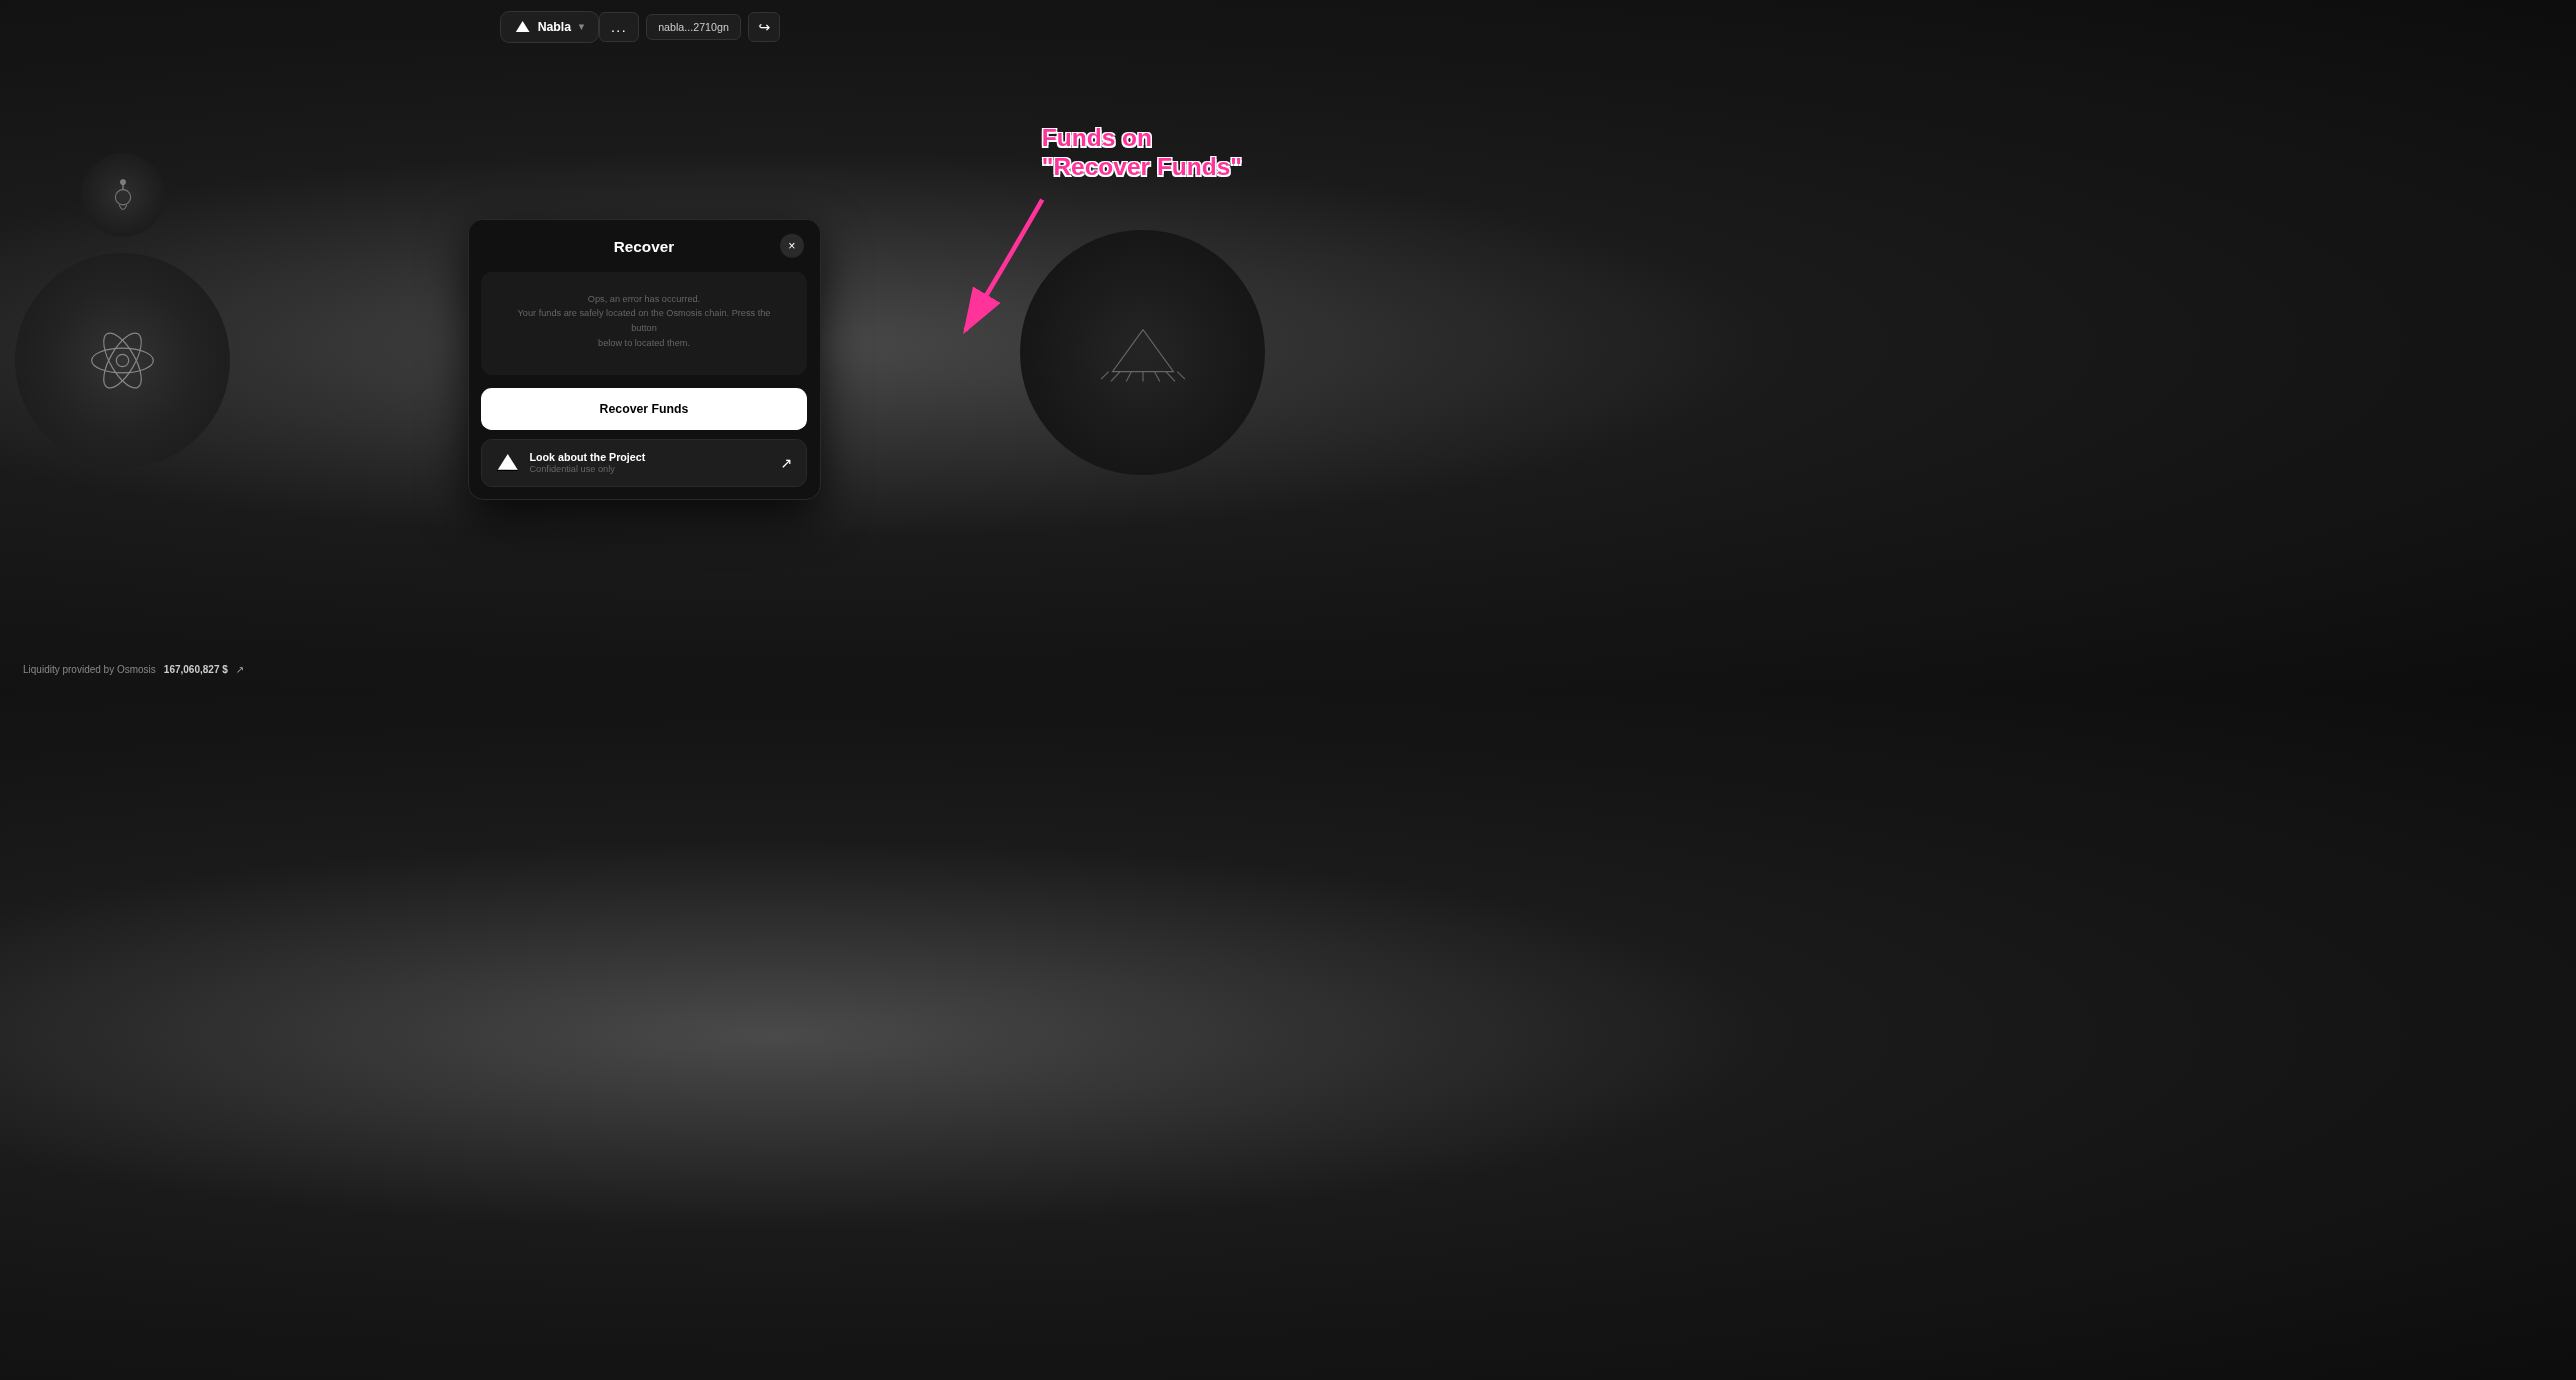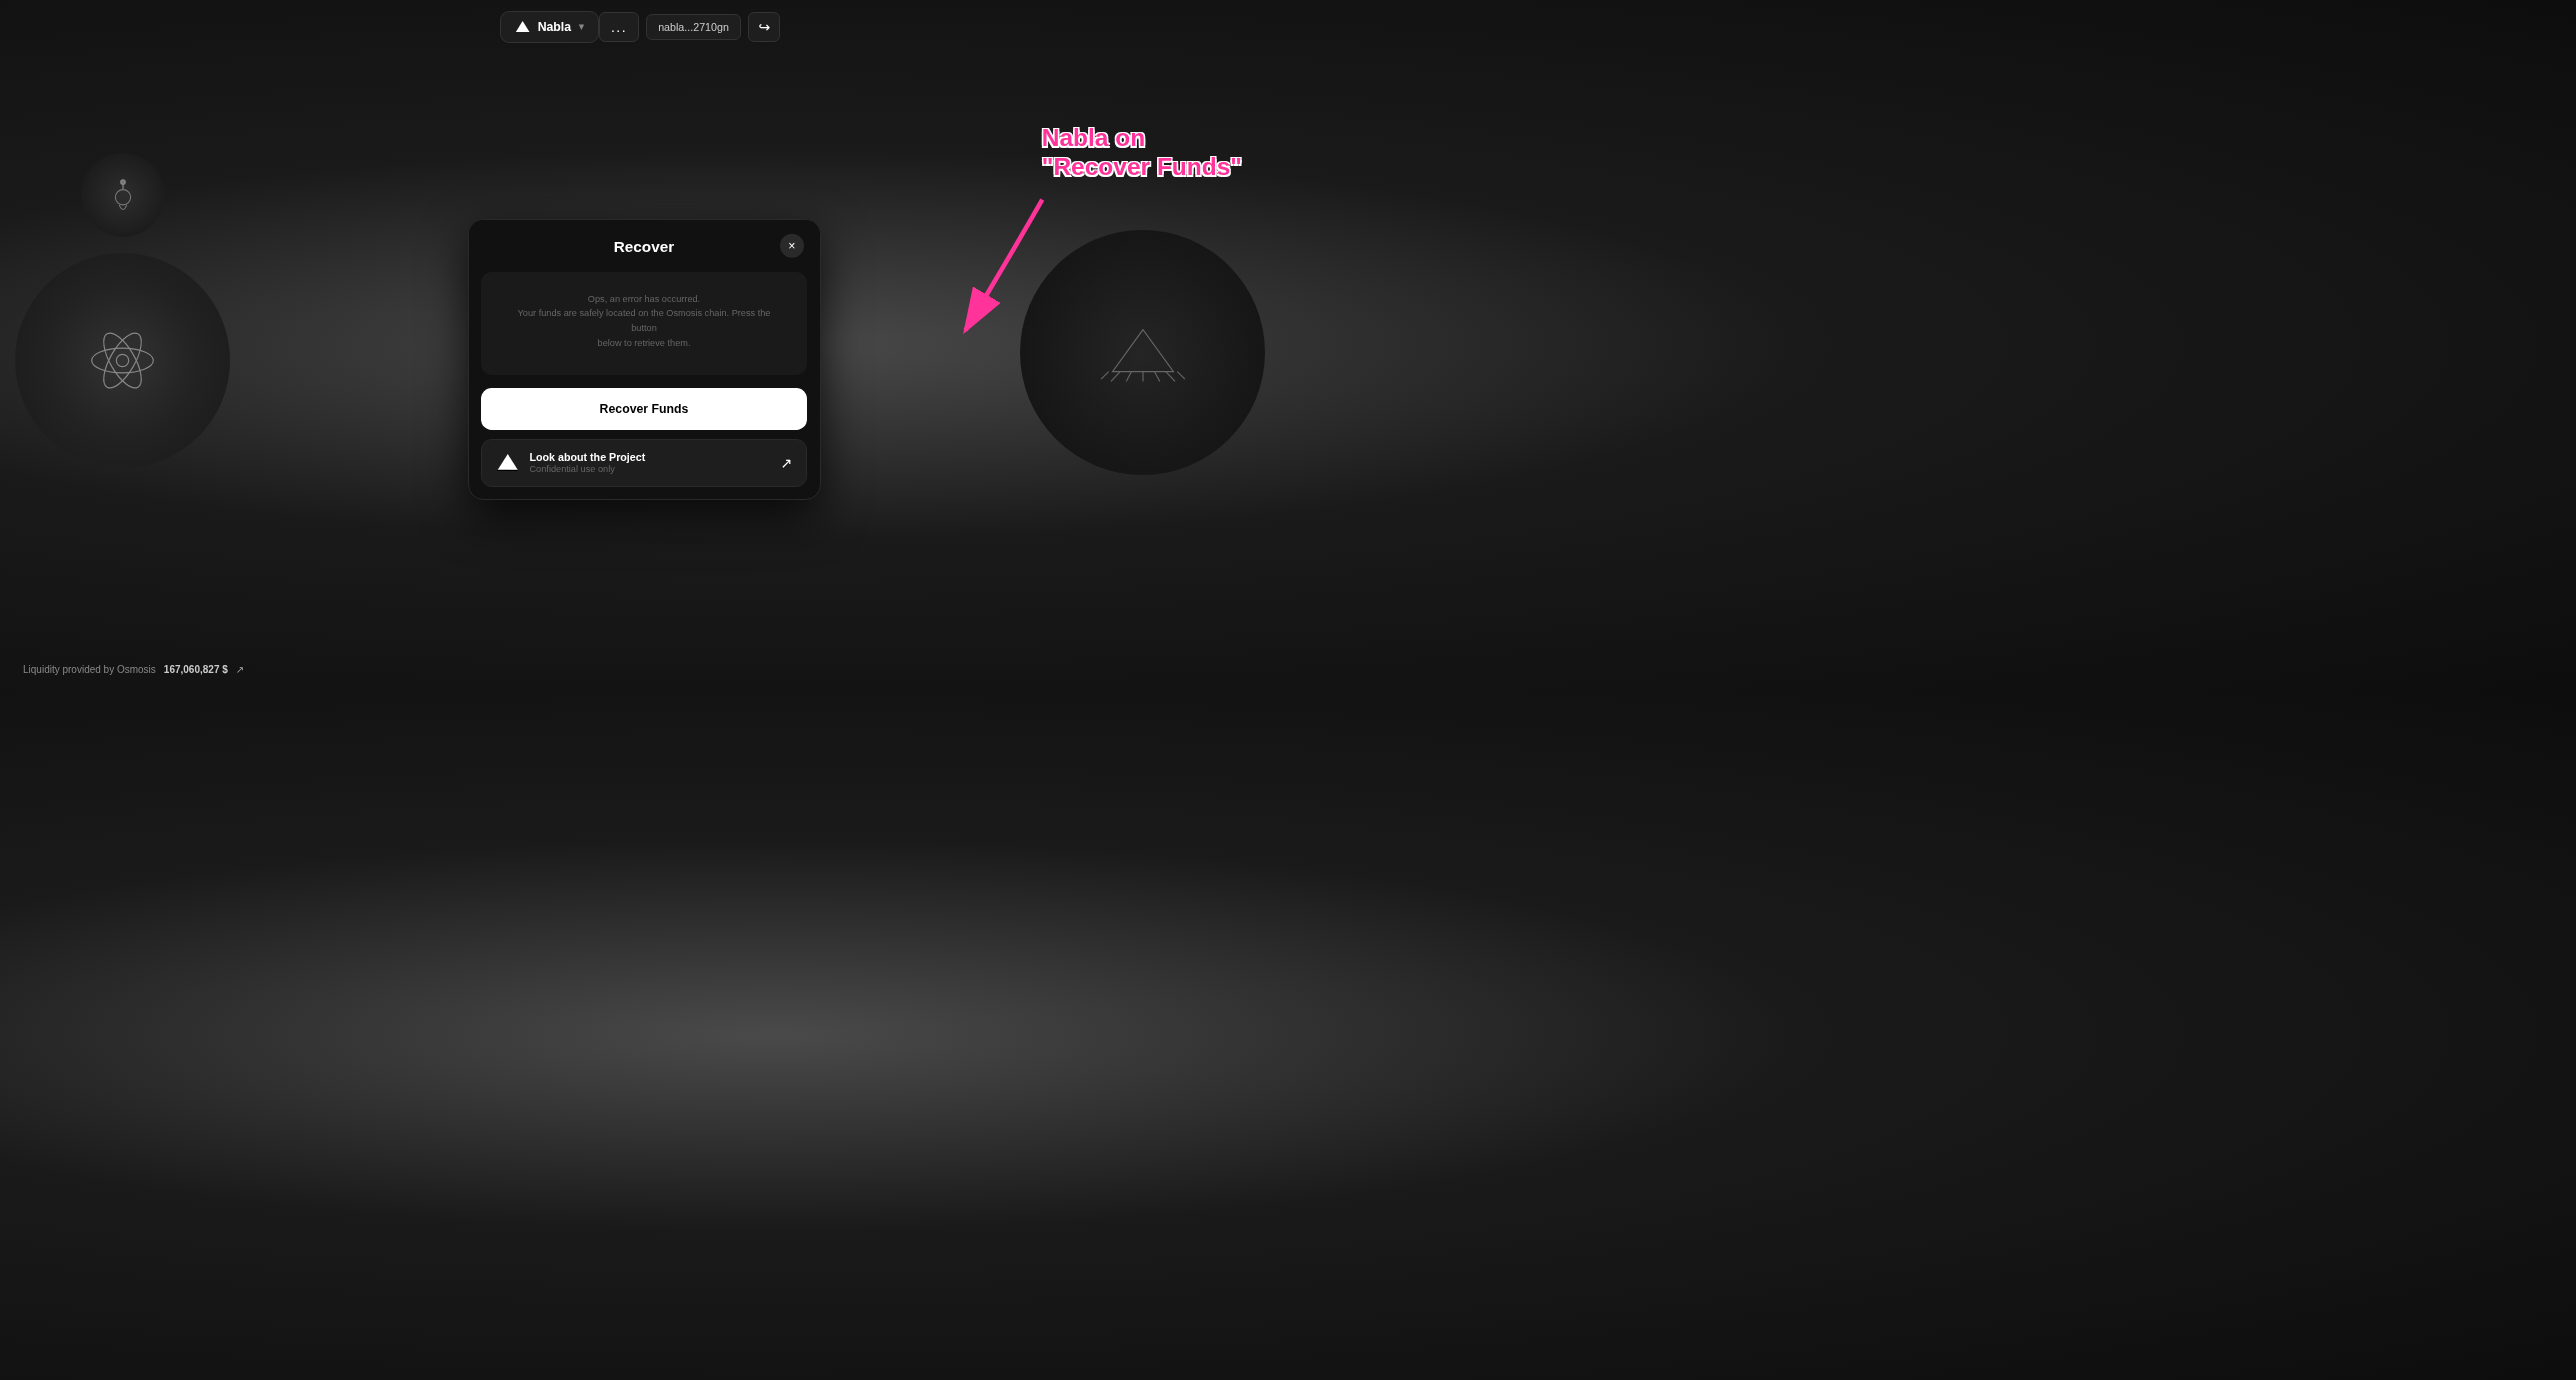--- a/index.html
+++ b/index.html
@@ -408,21 +408,21 @@
       <span class="modal-title">Recover</span>
       <button class="modal-close">×</button>
     </div>
 
     <div class="modal-body">
 
 
       <div class="error-message">
         <span>Ops, an error has occurred.</span><br>
         <span>Your funds are safely located on the Osmosis chain. Press the button</span><br>
-        <span>below to retrieve them.</span>
+        <span>below to located them.</span>
       </div>
     </div>
 
     <div class="modal-footer">
       <button class="recover-btn">Recover Funds</button>
 
       <div class="project-link">
         <div class="project-link-left">
           <div class="project-link-icon">
             <svg width="21.5" height="17" viewBox="0 0 28 22">
@@ -435,21 +435,21 @@
             <span class="project-link-sub">Confidential use only</span>
           </div>
         </div>
         <span class="project-link-arrow">↗</span>
       </div>
     </div>
   </div>
 </div>
 
 <div class="annotation">
-  <div class="annotation-text">Nabla on</div>
+  <div class="annotation-text">Funds on</div>
   <div class="annotation-text">"Recover Funds"</div>
 
   <svg style="position:absolute; top:69px; left:-138px; width:169px; height:169px;" viewBox="0 0 220 220">
     <defs>
       <marker id="arrowhead" markerWidth="10" markerHeight="7" refX="9" refY="3.5" orient="auto">
         <polygon points="0 0, 10 3.5, 0 7" fill="#ff3399"></polygon>
       </marker>
     </defs>
     <path d="M 180 10 Q 140 80 80 180" stroke="#ff3399" stroke-width="6" fill="none" marker-end="url(#arrowhead)"></path>
   </svg>

